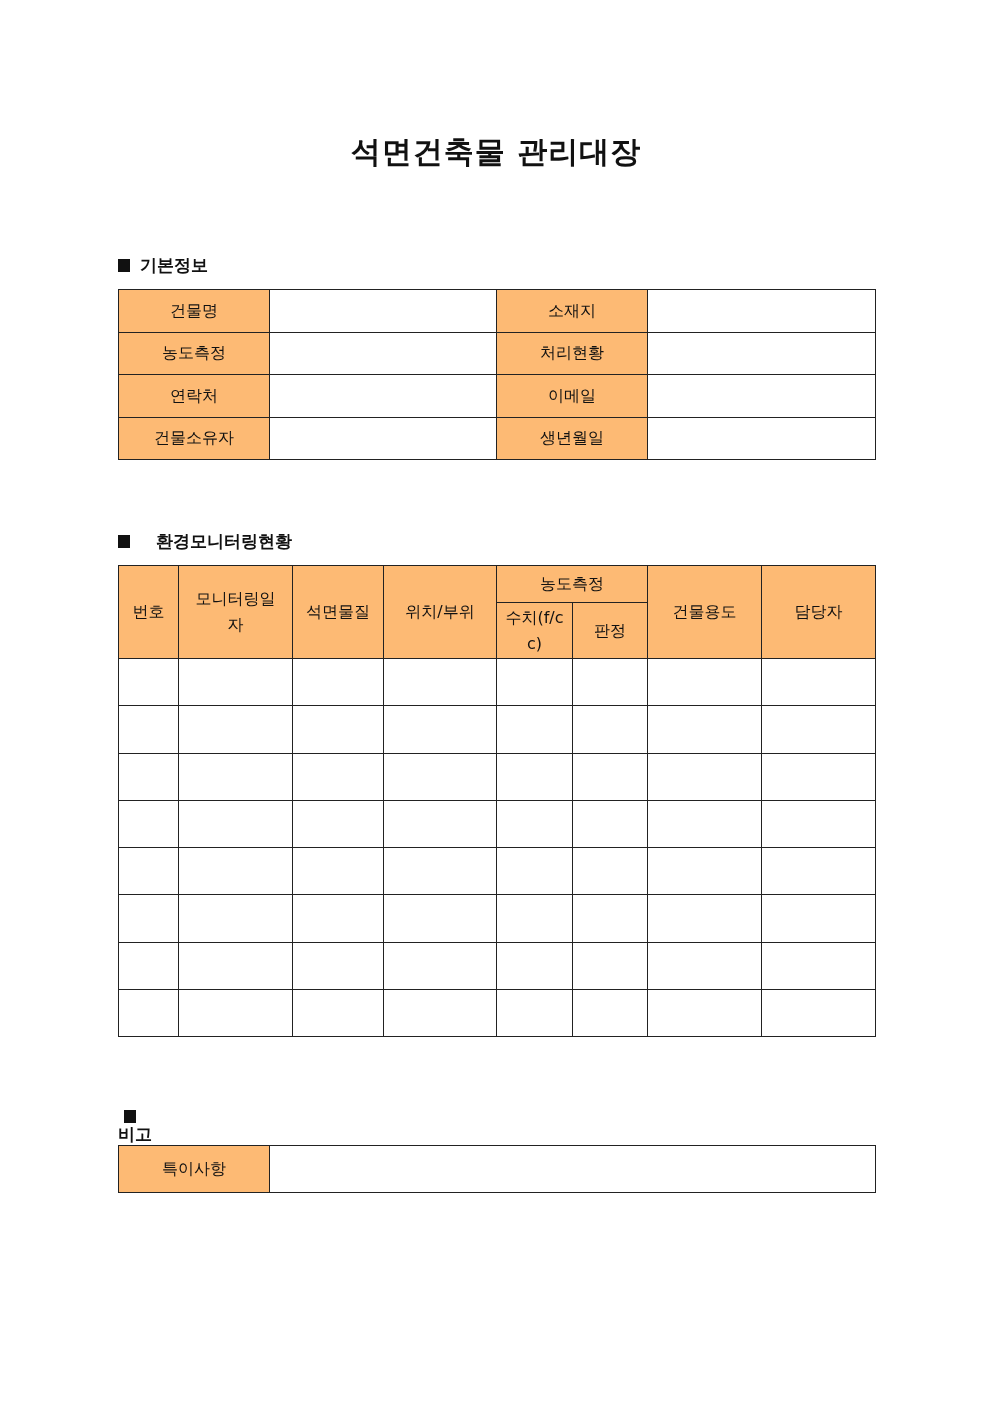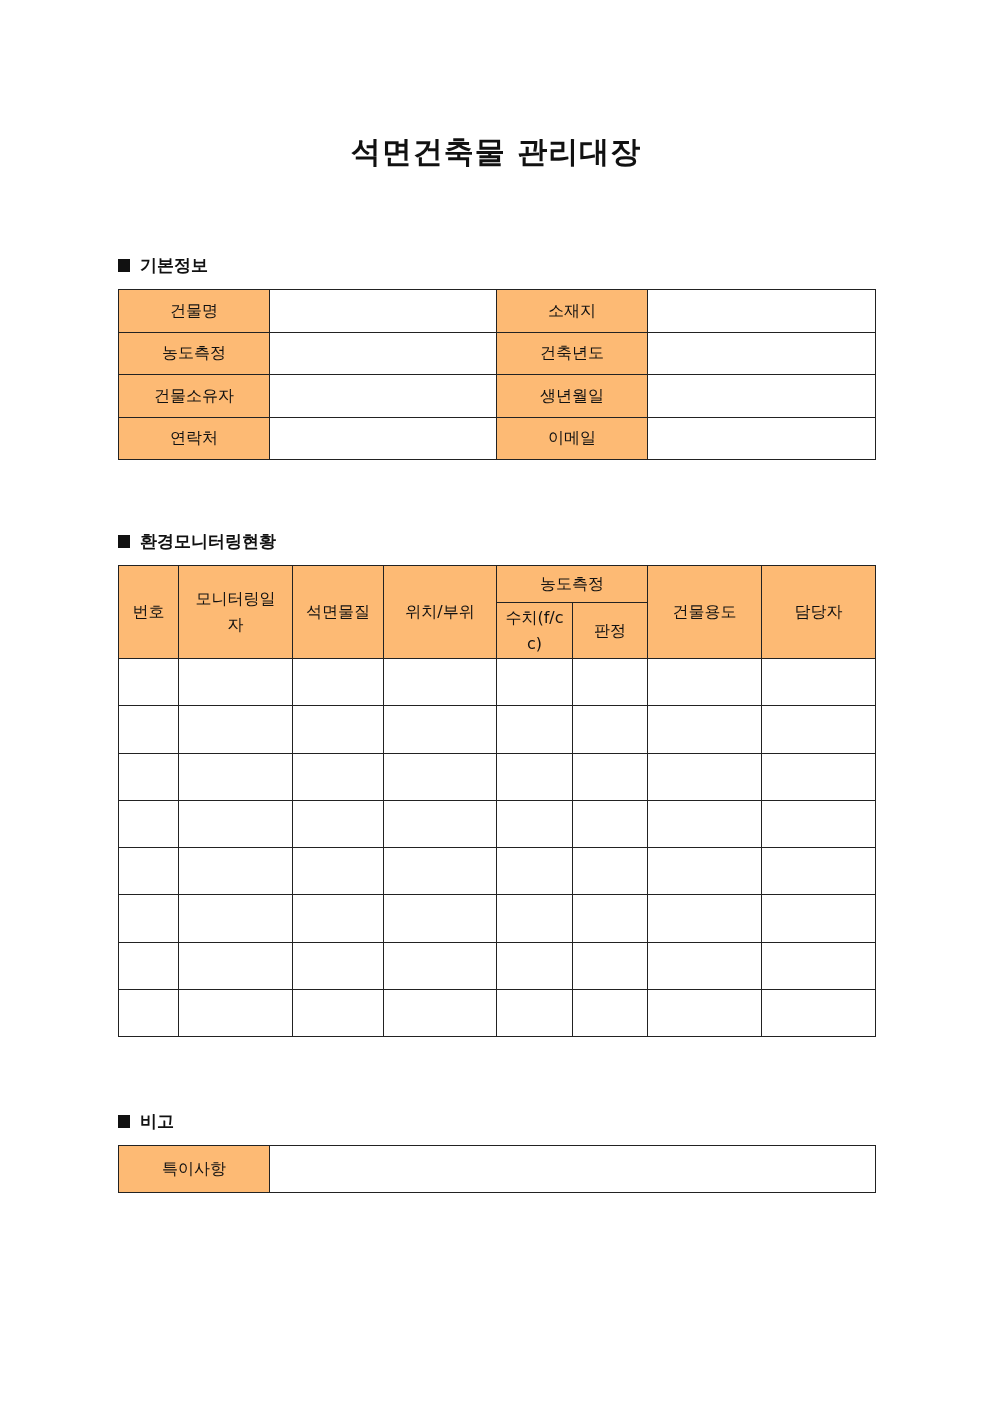--- a/index.html
+++ b/index.html
@@ -39,39 +39,39 @@
   <tbody>
       <tr>
     <td class="lbl">건물명</td>
     <td></td>
     <td class="lbl">소재지</td>
     <td></td>
   </tr>
   <tr>
     <td class="lbl">농도측정</td>
     <td></td>
-    <td class="lbl">건축년도</td>
+    <td class="lbl">처리현황</td>
+    <td></td>
+  </tr>
+  <tr>
+    <td class="lbl">연락처</td>
+    <td></td>
+    <td class="lbl">이메일</td>
     <td></td>
   </tr>
   <tr>
     <td class="lbl">건물소유자</td>
     <td></td>
     <td class="lbl">생년월일</td>
     <td></td>
   </tr>
-  <tr>
-    <td class="lbl">연락처</td>
-    <td></td>
-    <td class="lbl">이메일</td>
-    <td></td>
-  </tr>
 </tbody>
   </table>
 
-<div class="section" style="top:530px;">
+<div class="section" style="top:530px;gap:16px;">
   <span class="sq"></span>
   <span>환경모니터링현황</span>
 </div>
 
 <table id="t2">
   <colgroup>
     <col style="width:60px">
       <col style="width:114px">
       <col style="width:91px">
       <col style="width:113px">
@@ -170,21 +170,21 @@
         <td></td>
         <td></td>
         <td></td>
         <td></td>
         <td></td>
         <td></td>
   </tr>
 </tbody>
   </table>
 
-<div class="section" style="top:1110px;">
+<div class="section" style="top:1110px;flex-direction:column;">
   <span class="sq"></span>
   <span>비고</span>
 </div>
 
 <table id="t3">
   <colgroup>
       <col style="width:151px">
       <col style="width:606px">
     </colgroup>
   <tbody>

